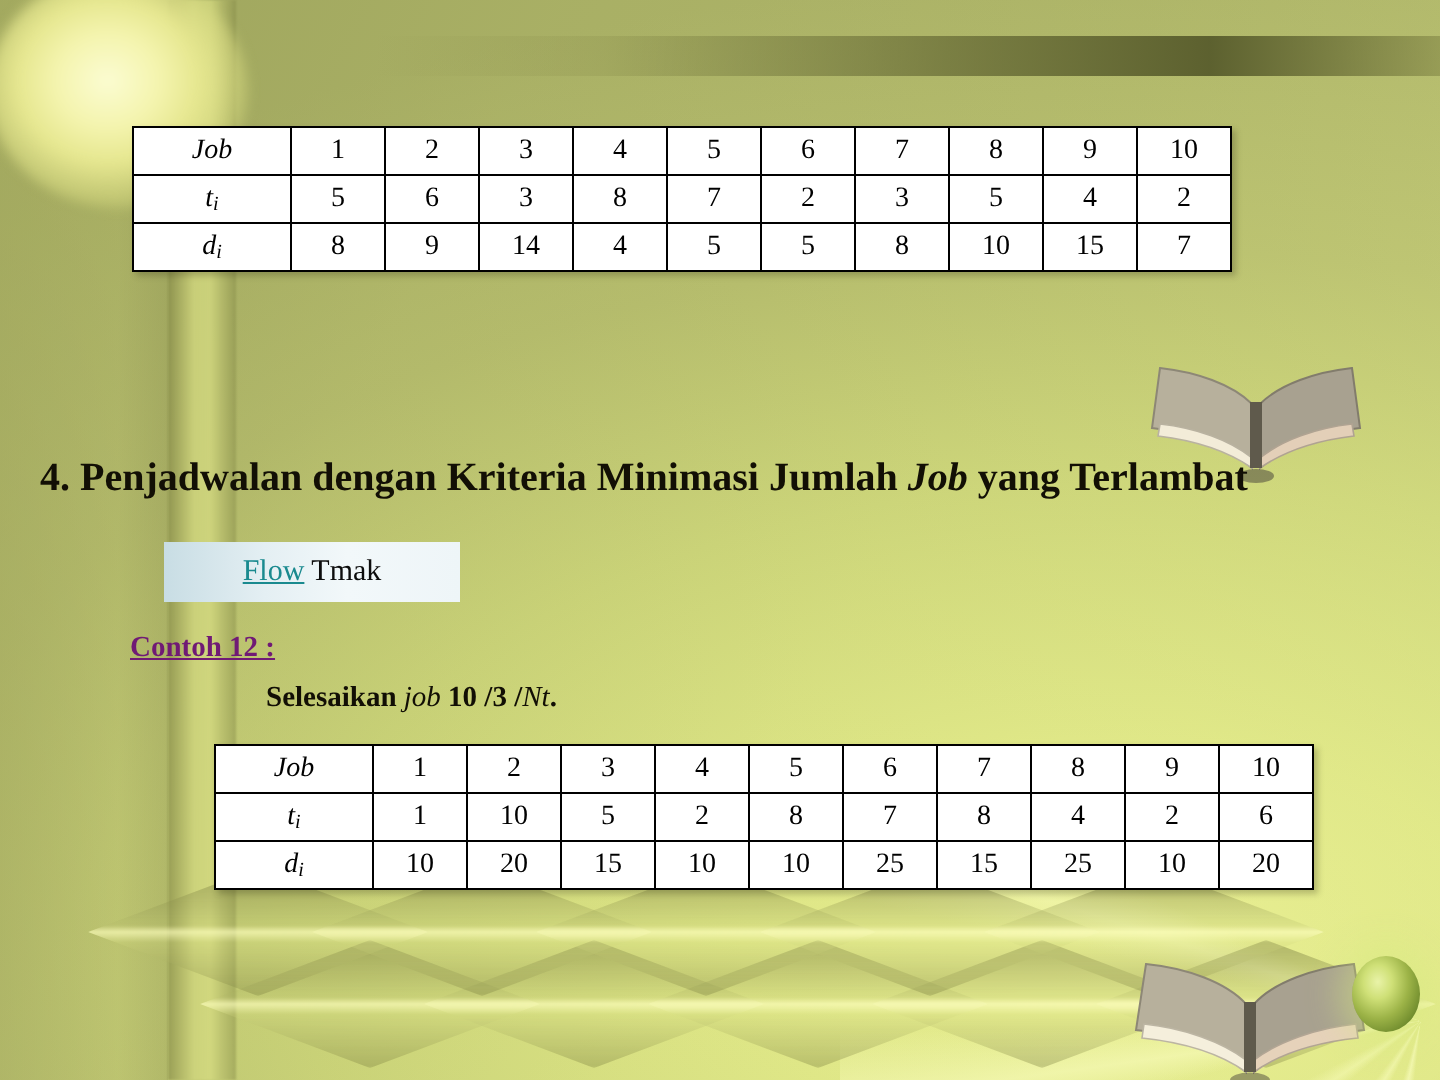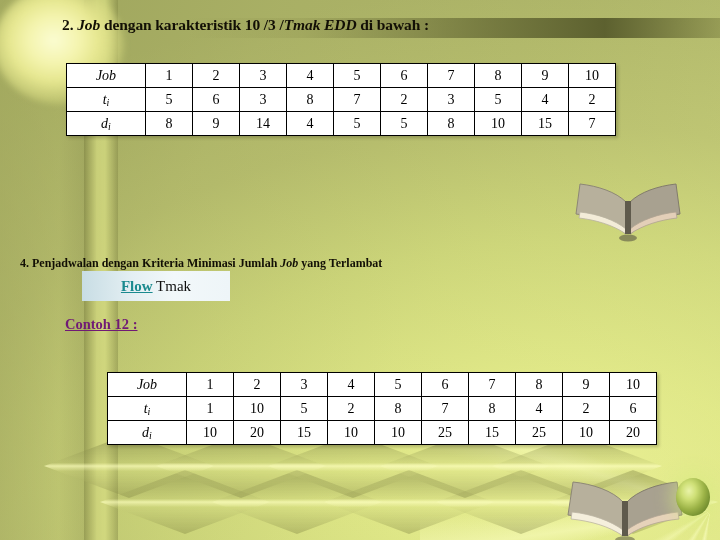--- a/index.html
+++ b/index.html
@@ -109,32 +109,32 @@
 
   .slide-title{
     position:absolute;left:62px;top:16px;
     font-size:15.5px;font-weight:bold;color:#120f05;
     white-space:nowrap;letter-spacing:-0.1px;
   }
   .slide-title i{font-family:"Liberation Serif",serif;font-style:italic;}
 
   .heading2{
     position:absolute;left:20px;top:228px;
-    font-size:12px;font-weight:bold;color:#120f05;white-space:nowrap;margin-top:28px;
+    font-size:20px;font-weight:bold;color:#120f05;white-space:nowrap;
   }
   .heading2 i{font-style:italic;}
 
   .flow-box{
     position:absolute;left:82px;top:271px;width:148px;height:30px;
     background:linear-gradient(90deg,#c8dde4 0%,#e4eff3 34%,#f2f8fa 62%,#eef5f8 100%);
     display:flex;align-items:center;justify-content:center;
     box-shadow:0 0 0 0 rgba(0,0,0,0);
   }
   .flow-box .txt{font-size:15px;color:#0d0d0d;font-weight:normal;}
-  .flow-box .lnk{color:#1a8a8f;text-decoration:underline;font-weight:bold;}
+  .flow-box .lnk{color:#1a8a8f;text-decoration:underline;font-weight:normal;}
 
   .contoh{
     position:absolute;left:65px;top:316px;
     font-size:14.5px;font-weight:bold;color:#701a75;
     text-decoration:underline;white-space:nowrap;
   }
 
   .selesaikan{
     position:absolute;left:133px;top:341px;
     font-size:14.5px;font-weight:bold;color:#120f05;white-space:nowrap;
@@ -219,21 +219,20 @@
         <ellipse cx="65" cy="72" rx="10" ry="3.8" fill="#4e4a3e" opacity=".5"></ellipse>
       </g>
     </svg>
   </div>
 
   <div class="sphere"></div>
 </div>
 
 <div class="content">
 
-  <div class="slide-title"><span>2. </span><i>Job</i><span> dengan karakteristik 10 /3 /</span><i>Tmak EDD</i><span> di bawah :</span></div>
 
   <table class="tbl" id="table1">
     <tbody>
       <tr>
         <td class="lbl">Job</td>
         <td class="cell">1</td>
         <td class="cell">2</td>
         <td class="cell">3</td>
         <td class="cell">4</td>
         <td class="cell">5</td>
@@ -273,20 +272,21 @@
   </table>
 
   <div class="heading2"><span>4. Penjadwalan dengan Kriteria Minimasi Jumlah </span><i>Job</i><span> yang Terlambat</span></div>
 
   <div class="flow-box">
     <span class="txt"><span class="lnk">Flow</span><span> Tmak</span></span>
   </div>
 
   <div class="contoh">Contoh 12 :</div>
 
+  <div class="selesaikan"><span>Selesaikan </span><i>job</i><span> 10 /3 /</span><i>Nt</i><span>.</span></div>
 
   <table class="tbl" id="table2">
     <tbody>
       <tr>
         <td class="lbl">Job</td>
         <td class="cell">1</td>
         <td class="cell">2</td>
         <td class="cell">3</td>
         <td class="cell">4</td>
         <td class="cell">5</td>

